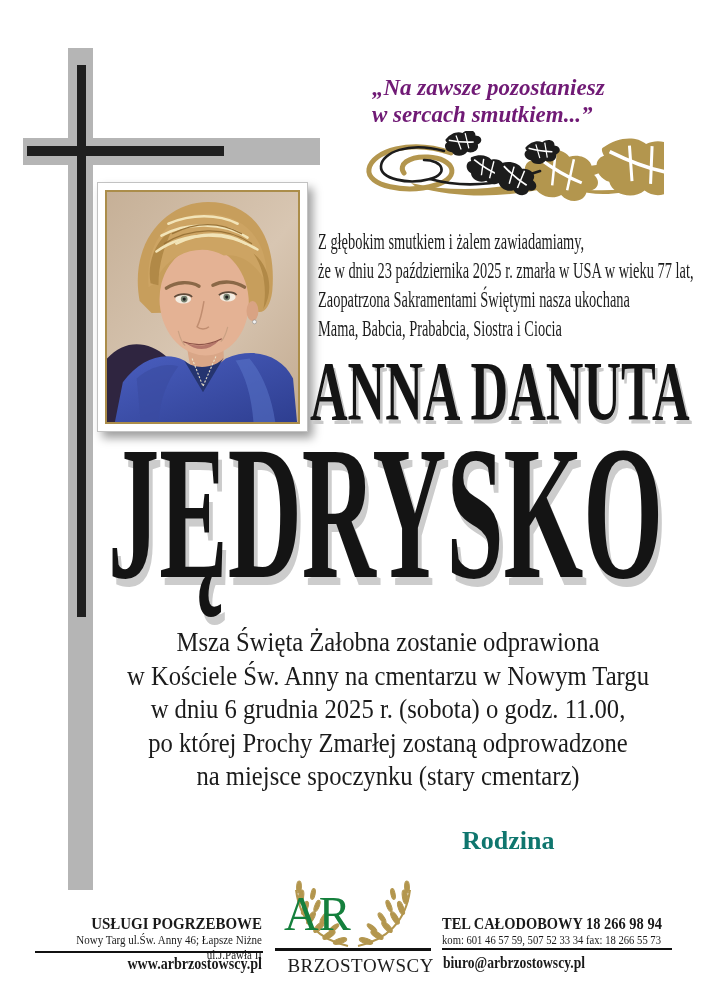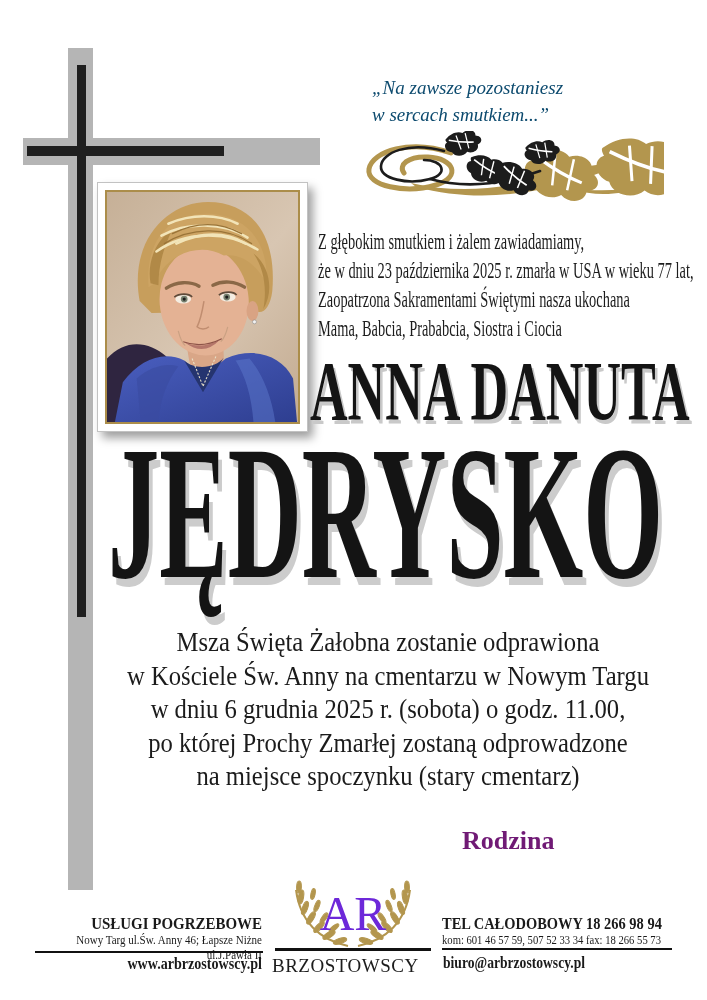--- a/index.html
+++ b/index.html
@@ -20,22 +20,22 @@
     box-sizing:border-box;
   }
   .photo-gold{
     position:absolute;left:7px;top:7px;right:7px;bottom:7px;
     border:2px solid #ab8d4a;overflow:hidden;background:#cfbaa3;
   }
   .photo-gold svg{display:block;width:100%;height:100%;}
   
   .quote{
     position:absolute;left:372px;top:74px;
-    font-size:19px;line-height:27px;font-weight:normal;font-style:italic;
-    color:#0c4a6e;white-space:nowrap;
+    font-size:23px;line-height:27px;font-weight:bold;font-style:italic;
+    color:#701a75;white-space:nowrap;
   }
   
   .ornament{position:absolute;left:356px;top:131px;width:308px;height:80px;}
   
   .notice{
     position:absolute;left:318px;top:227px;
     font-size:24px;line-height:29px;white-space:nowrap;
     transform:scaleX(.6);transform-origin:left top;color:#1c1c1c;
   }
   
@@ -57,21 +57,21 @@
     font-size:28px;line-height:33.5px;text-align:center;color:#1b1b1b;
     transform:scaleX(.88);transform-origin:center top;
   }
   
   .closing{
     position:absolute;left:45px;top:801px;width:660px;text-align:center;
     font-size:21px;font-weight:bold;font-style:italic;color:#141414;
   }
   .signature{
     position:absolute;left:462px;top:828px;
-    font-size:26px;font-weight:bold;color:#701a75;line-height:1;
+    font-size:26px;font-weight:bold;color:#0f766e;line-height:1;
   }
   
   .f-left{
     position:absolute;left:0px;top:915px;width:262px;text-align:right;
     transform:scaleX(.88);transform-origin:100% 0;
   }
   .f-left-title{font-size:17px;font-weight:bold;line-height:18px;}
   .f-left-addr{font-size:12.5px;line-height:15px;}
   .f-hr{position:absolute;background:#111;height:2px;}
   .f-left-url{
@@ -85,26 +85,26 @@
   .f-right-tel{font-size:17px;font-weight:bold;line-height:18px;white-space:nowrap;}
   .f-right-kom{font-size:12.5px;line-height:15px;white-space:nowrap;}
   .f-right-mail{
     position:absolute;left:443px;top:954px;font-size:16px;font-weight:bold;
     transform:scaleX(.85);transform-origin:0 0;white-space:nowrap;
   }
   
   .logo{position:absolute;left:272px;top:878px;width:162px;height:100px;}
   .logo-laurel{position:absolute;left:0;top:2px;width:162px;height:72px;}
   .logo-initials{
-    position:absolute;left:0;top:12px;width:162px;text-align:center;
-    font-size:48px;line-height:1;color:#6d28d9;font-weight:normal;
+    position:absolute;left:12px;top:12px;width:162px;text-align:left;
+    font-size:48px;line-height:1;color:#15803d;font-weight:normal;
   }
   .logo-line{position:absolute;left:3px;top:70px;width:156px;height:3px;background:#111;}
   .logo-name{
-    position:absolute;left:0;top:77px;width:162px;text-align:left;
+    position:absolute;left:0;top:77px;width:162px;text-align:right;
     font-size:19px;letter-spacing:.5px;color:#1c1c1c;white-space:nowrap;
   }
 </style>
 </head>
 <body>
 
 <div class="page">
 
   <div class="bar bar-gray" style="left:68px;top:48px;width:25px;height:842px;"></div>
   <div class="bar bar-gray" style="left:23px;top:138px;width:297px;height:27px;"></div>

